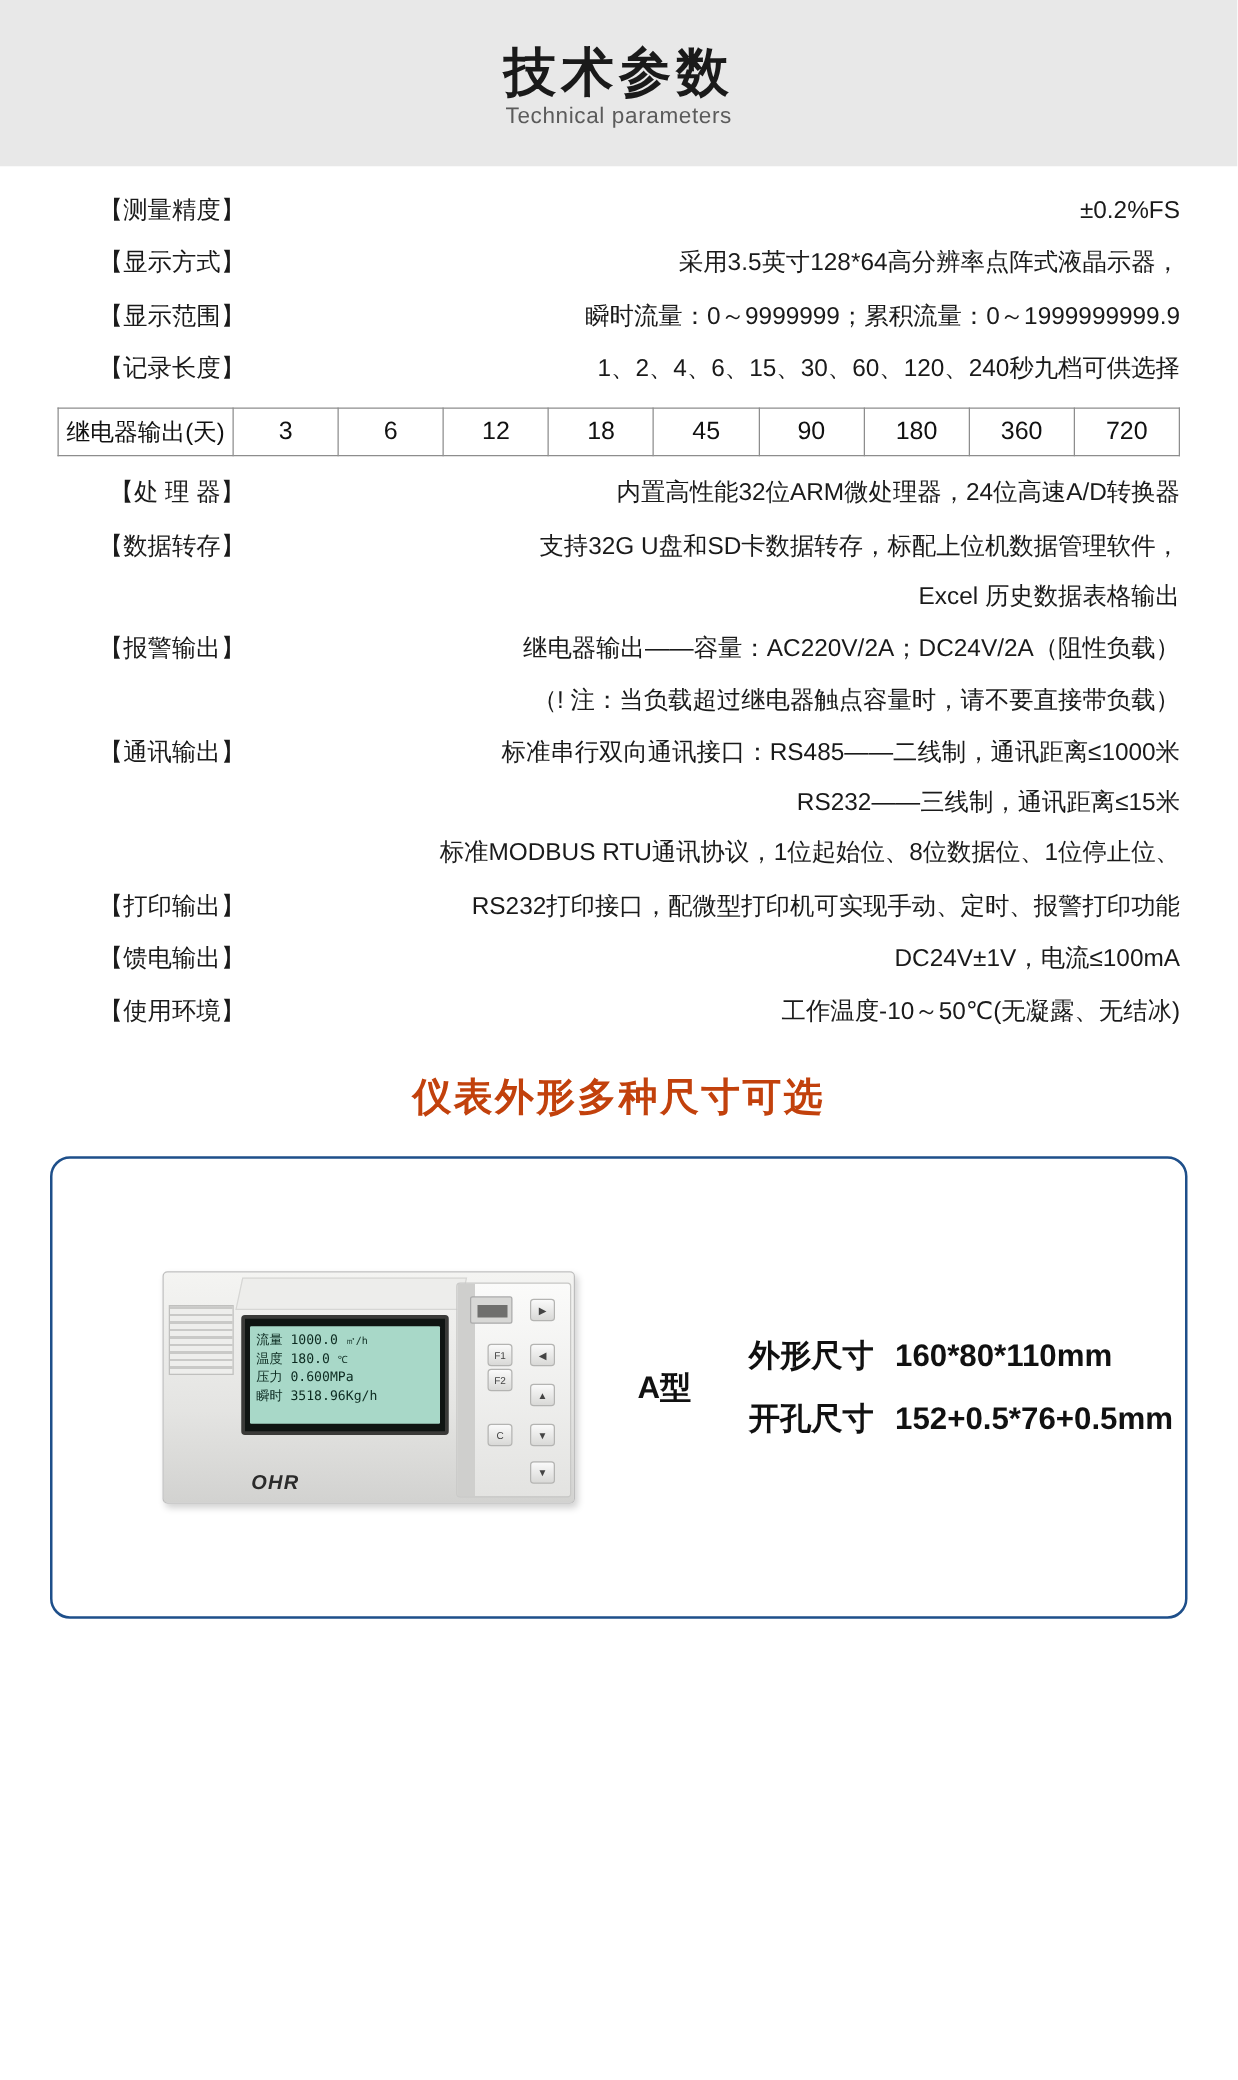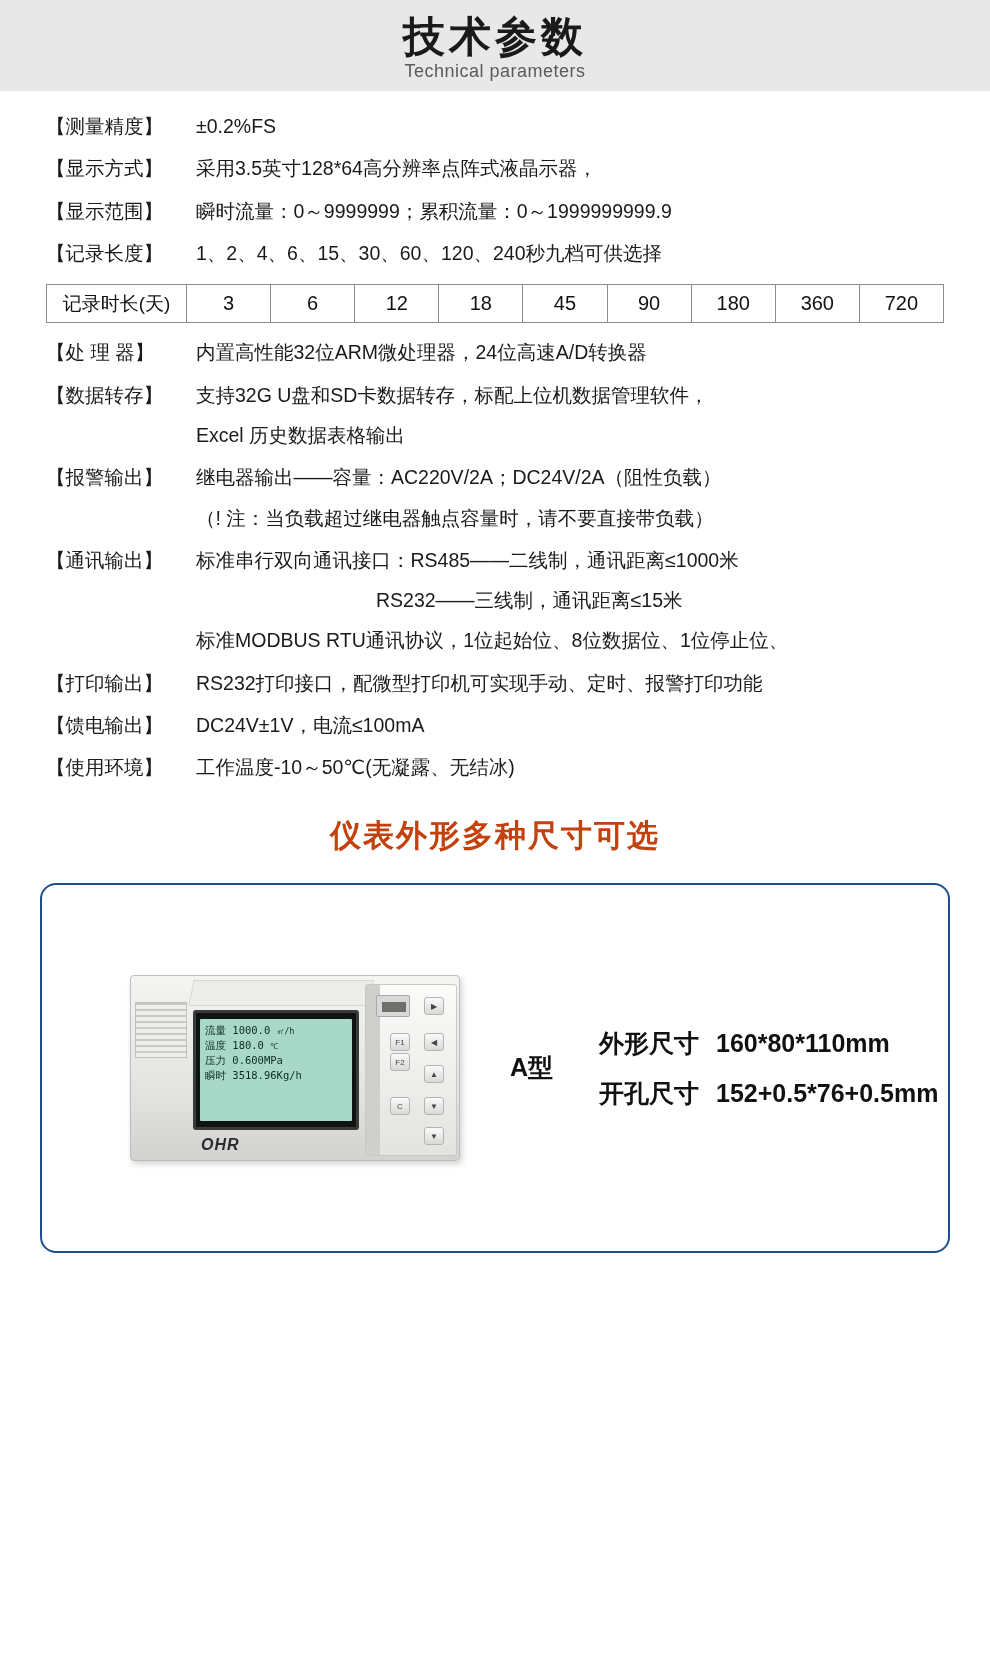--- a/index.html
+++ b/index.html
@@ -11,21 +11,21 @@
   }
   .page {
     width: 990px;
     min-height: 1664px;
     position: relative;
     background: #fff;
   }
   
   .banner {
     width: 100%;
-    height: 91px;
+    height: 133px;
     background: #e8e8e8;
     display: flex;
     flex-direction: column;
     align-items: center;
     justify-content: center;
     padding-top: 6px;
   }
   .banner-title {
     font-size: 42px;
     font-weight: 700;
@@ -34,23 +34,24 @@
     line-height: 1.05;
   }
   .banner-sub {
     font-size: 18px;
     color: #5b5b5b;
     letter-spacing: 0.5px;
     margin-top: 2px;
   }
   
   .specs {
-    padding: 22px 22px 0 46px;
+    padding: 22px 46px 0 46px;
     font-size: 19.5px;
     color: #1a1a1a;
+    text-align: right;
   }
   .row {
     display: flex;
     align-items: flex-start;
     margin-bottom: 16px;
     line-height: 1.35;
   }
   .label {
     flex: 0 0 150px;
     white-space: nowrap;
@@ -132,21 +133,21 @@
     width: 180px; height: 26px;
     background: #ededeb;
     border: 1px solid #d6d6d4;
     transform: skewX(-12deg);
     font-size: 8px; color: #9a9a98;
     overflow: hidden;
   }
   .screen {
     position: absolute;
     left: 62px; top: 34px;
-    width: 166px; height: 120px;
+    width: 166px; height: 96px;
     background: #0f1412;
     border: 3px solid #3a3a38;
     border-radius: 3px;
     padding: 6px 4px;
   }
   .lcd {
     width: 100%; height: 100%;
     background: #a8d8c8;
     border-radius: 1px;
     padding: 4px 5px;
@@ -253,21 +254,21 @@
     <div class="row">
       <div class="label">【记录长度】</div>
       <div class="value">1、2、4、6、15、30、60、120、240秒九档可供选择</div>
     </div>
   </div>
 
   <div class="rec-table-wrap">
     <table class="rec">
       <tbody>
       <tr>
-        <td class="head">记录时长(天)</td>
+        <td class="head">继电器输出(天)</td>
         <td>3</td>
         <td>6</td>
         <td>12</td>
         <td>18</td>
         <td>45</td>
         <td>90</td>
         <td>180</td>
         <td>360</td>
         <td>720</td>
       </tr>

